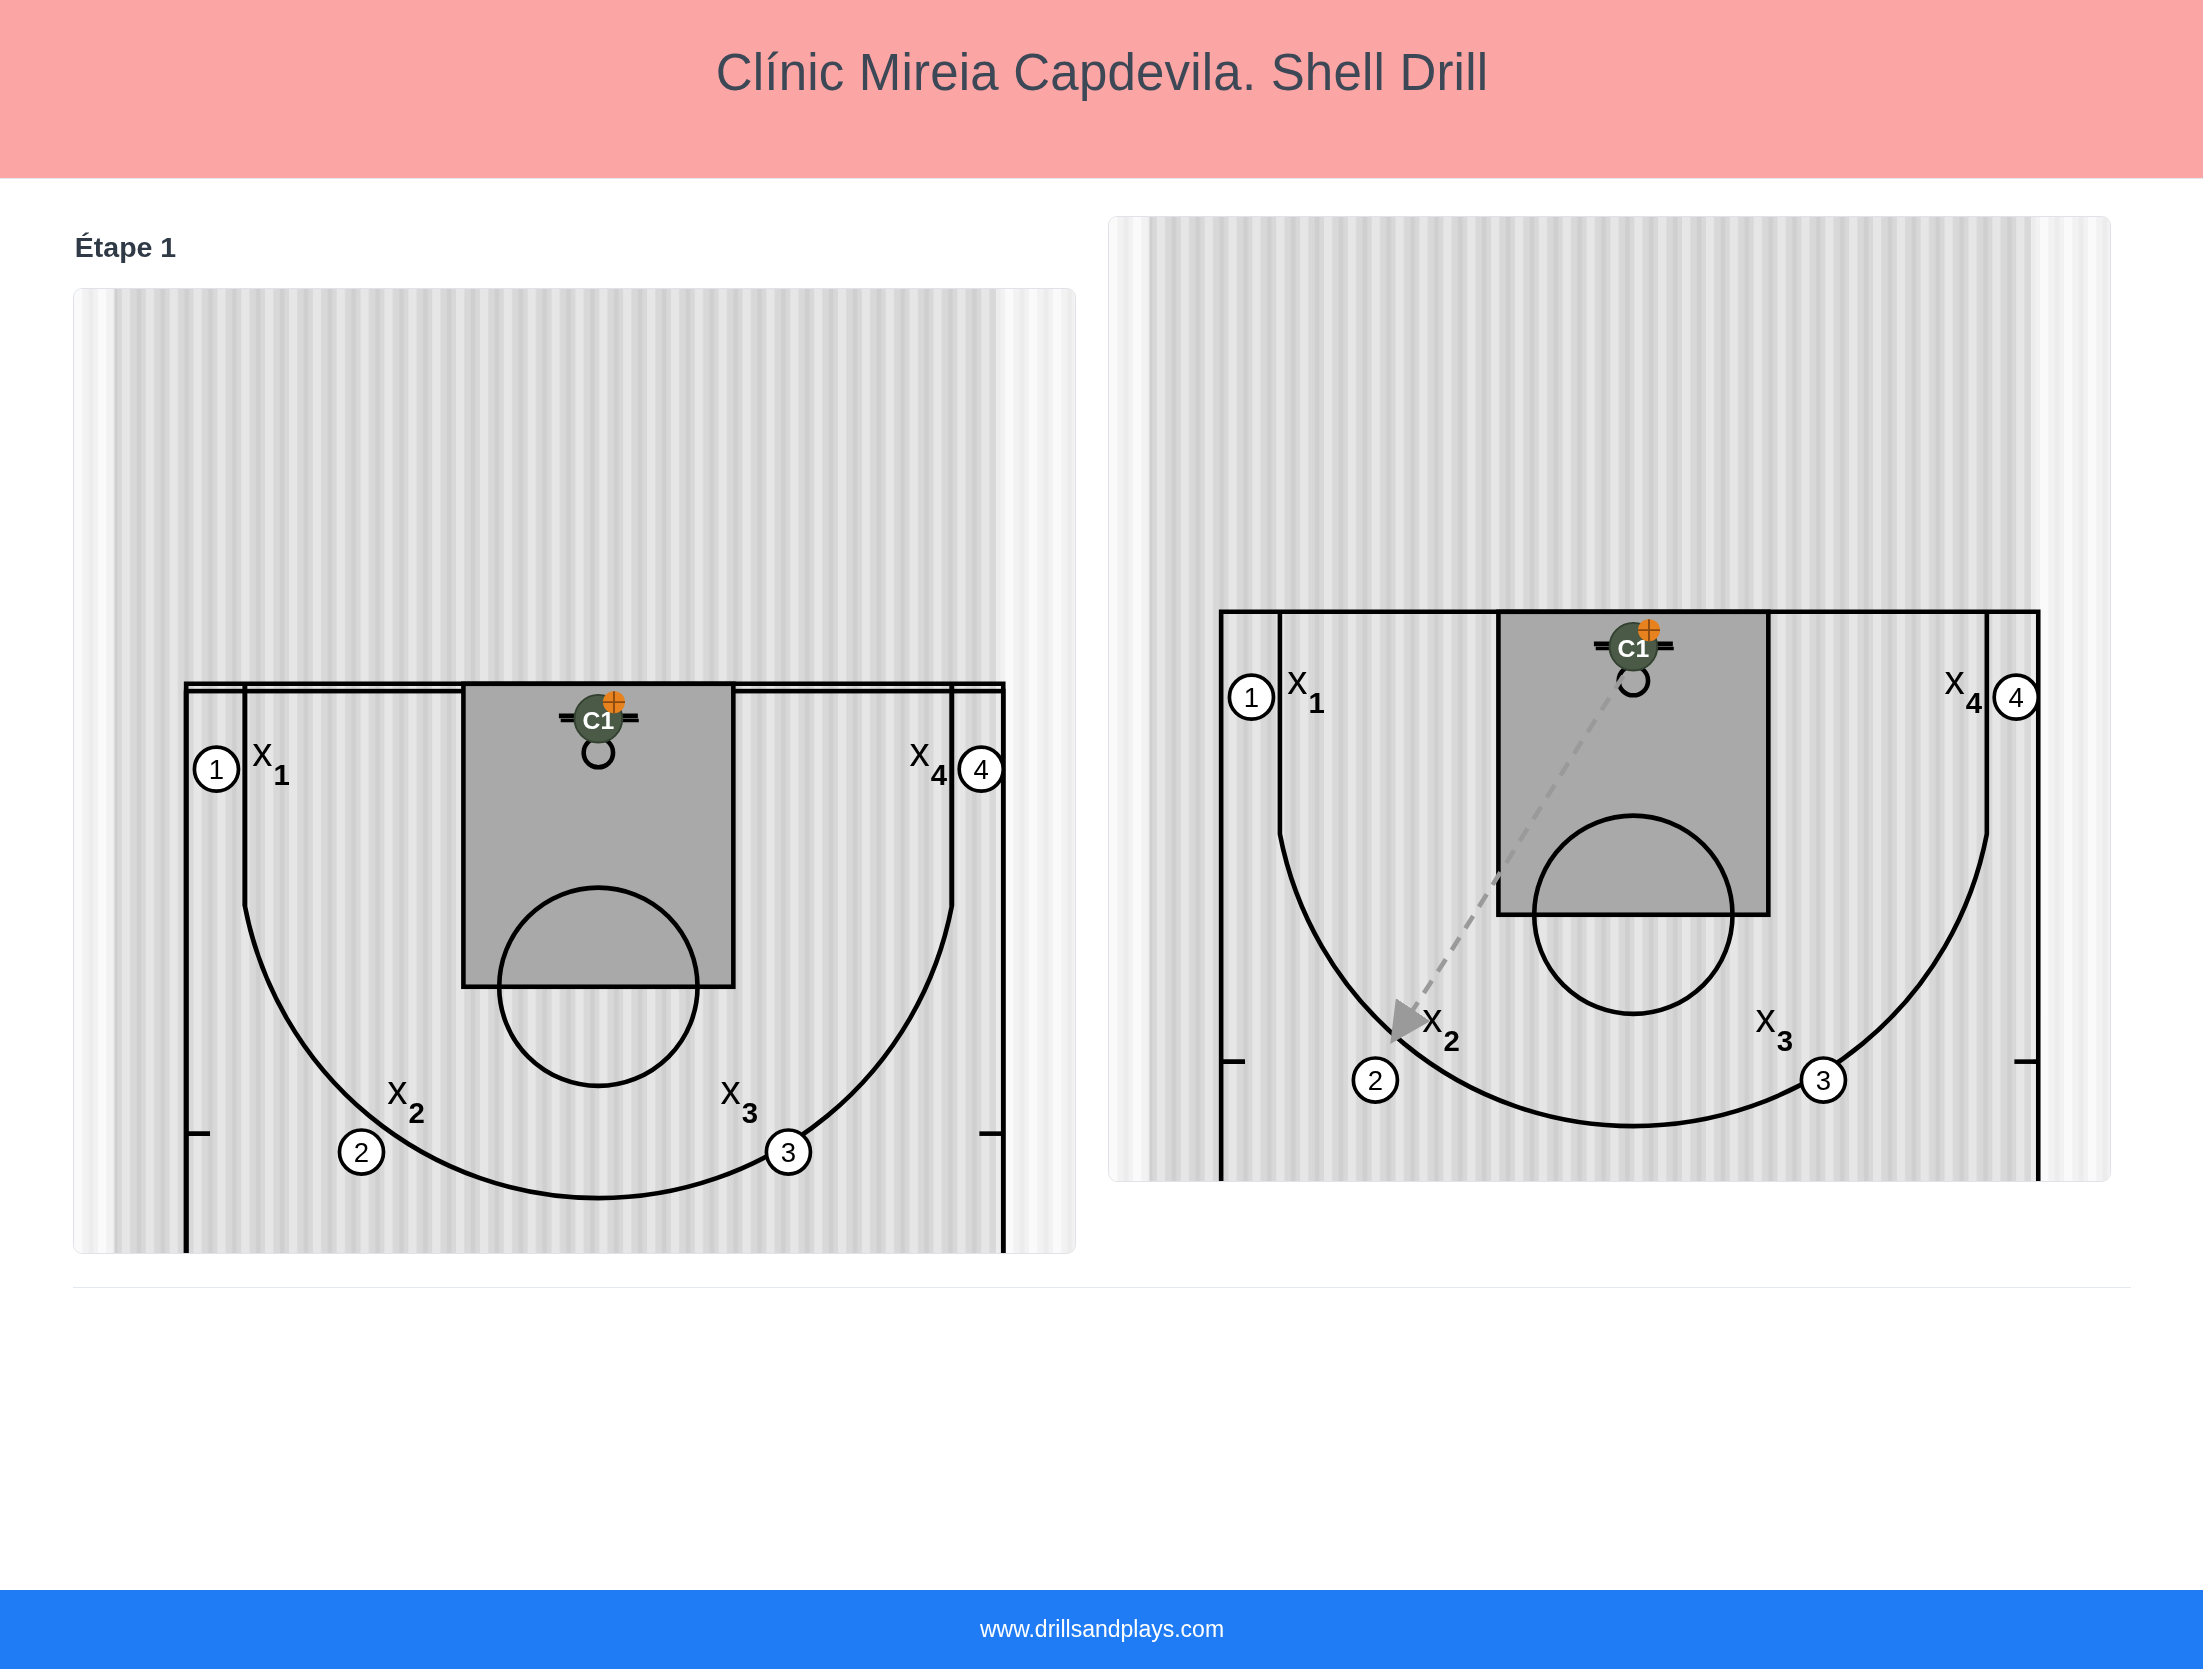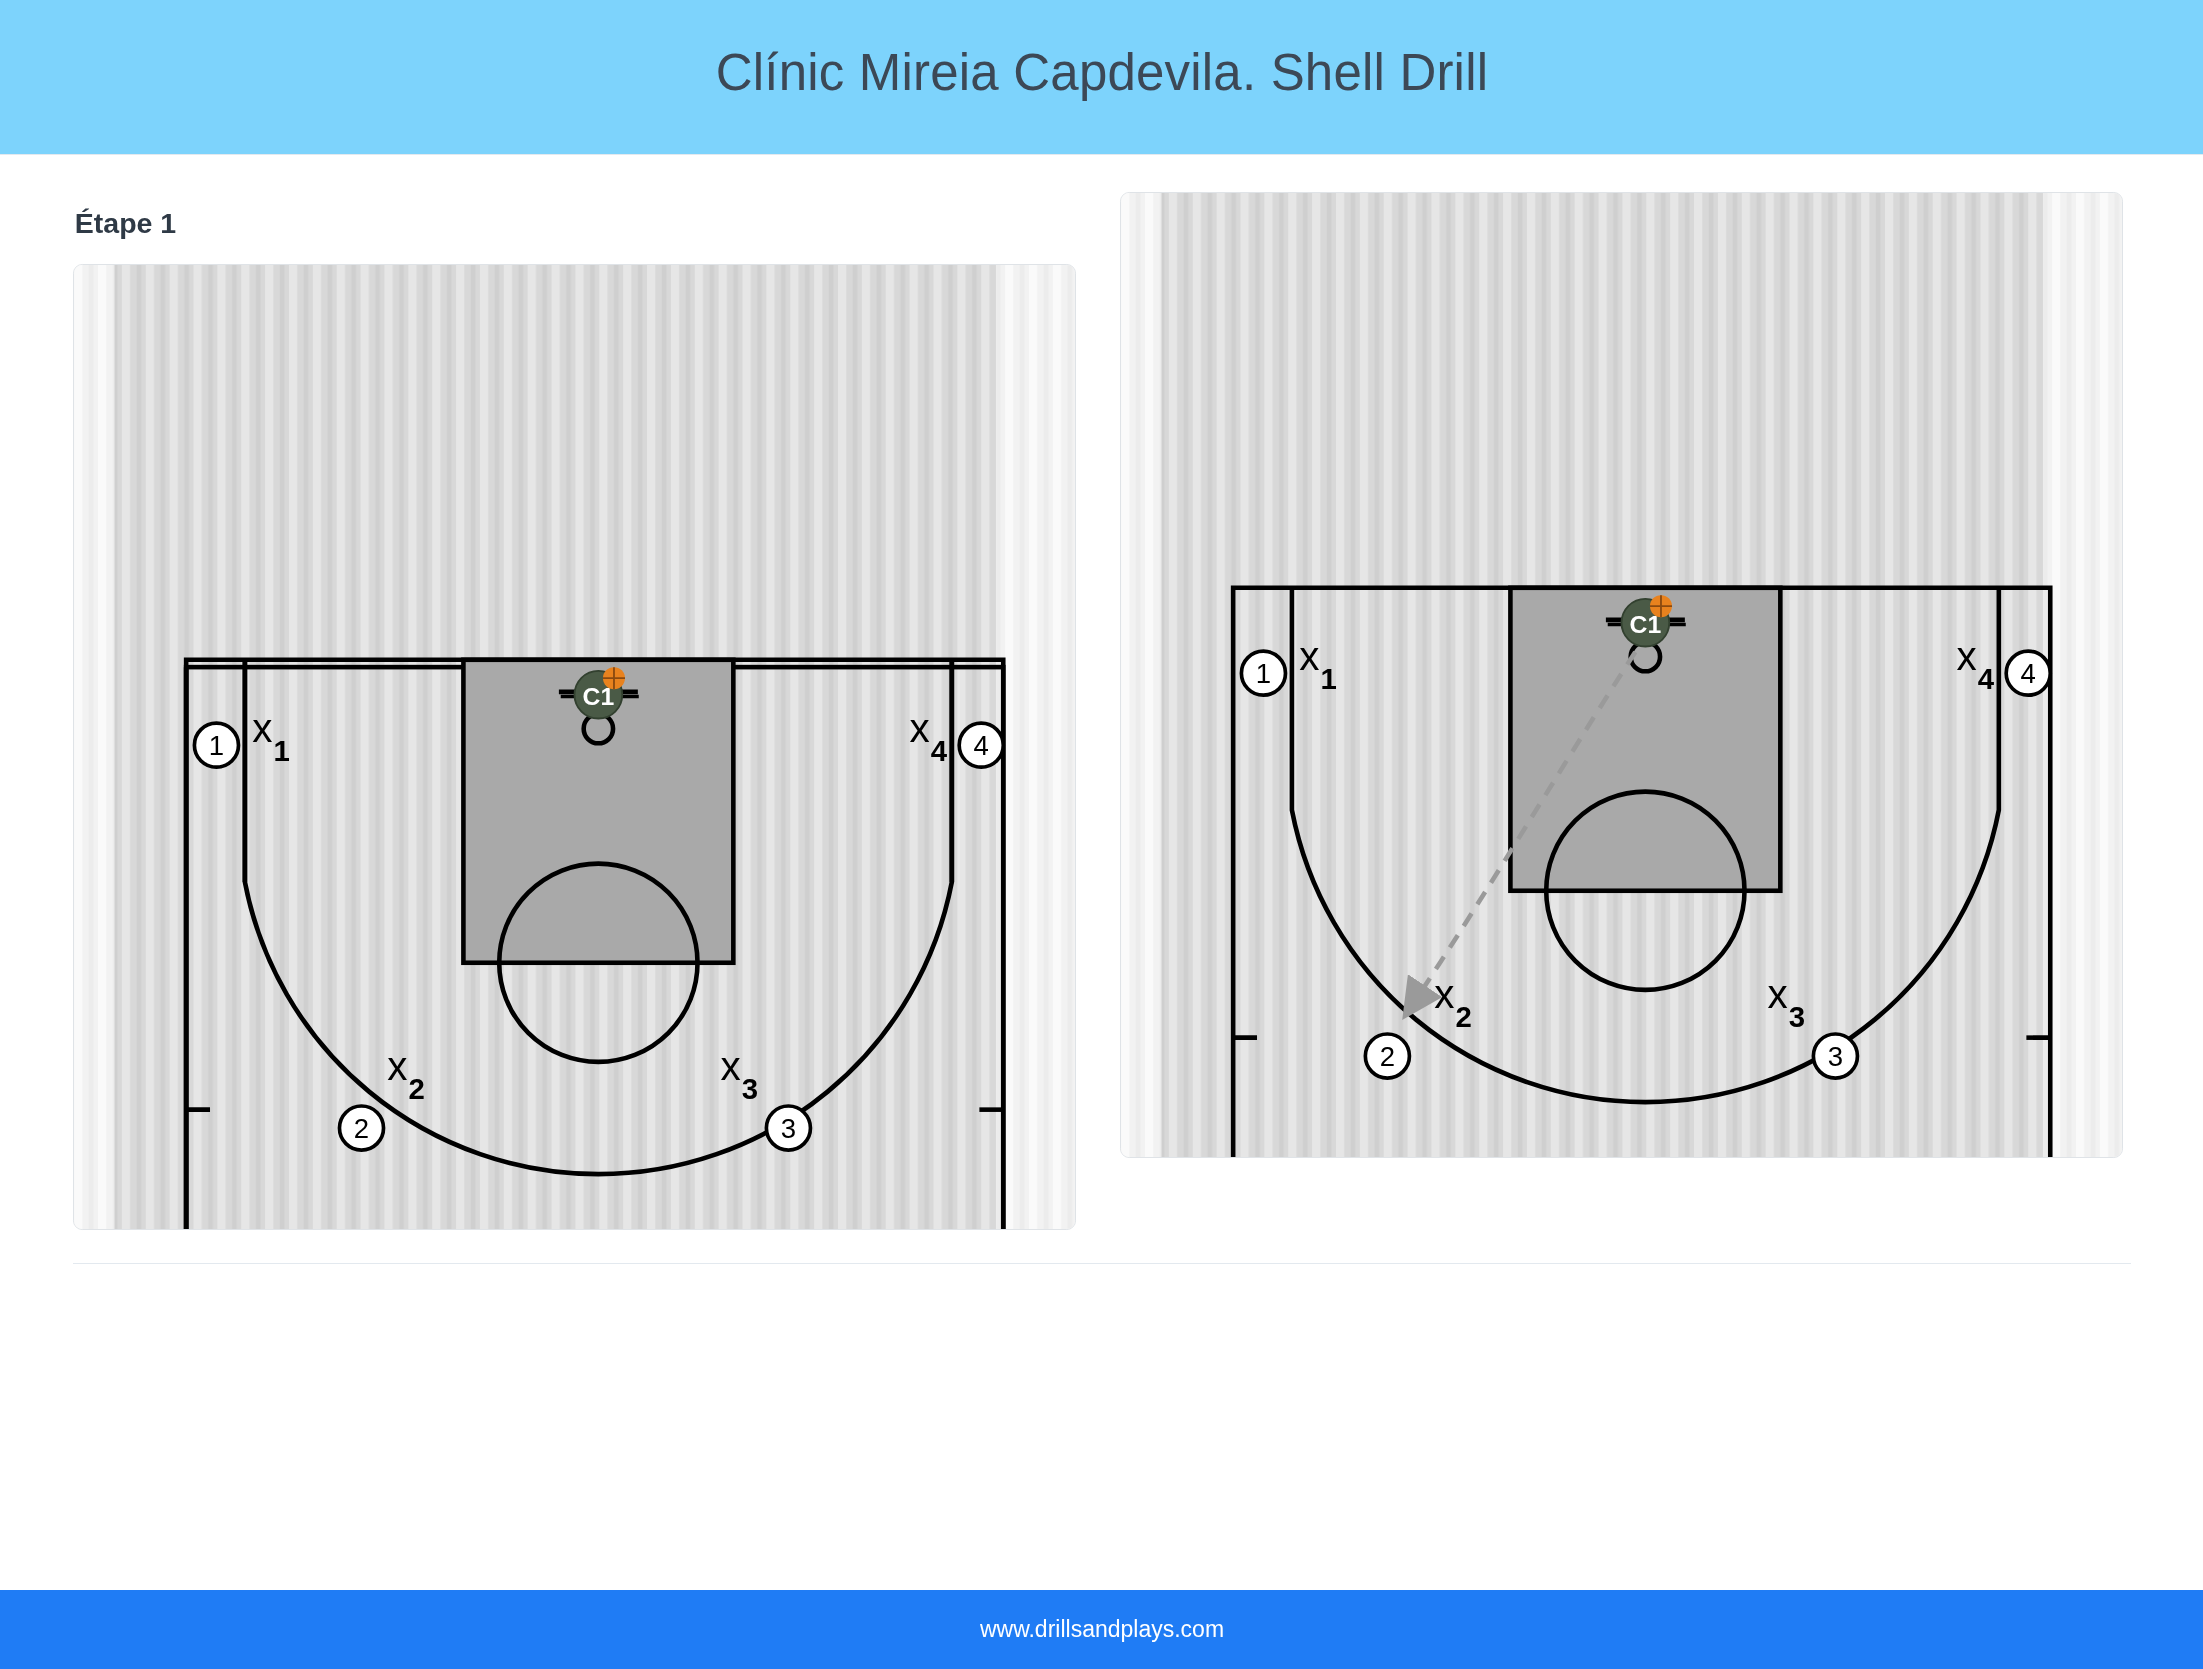--- a/index.html
+++ b/index.html
@@ -11,23 +11,23 @@
   }
   .page {
     width: 2204px; height: 1669px;
     position: relative;
     display: flex;
     flex-direction: column;
     background: #ffffff;
   }
   
   .header {
-    background: #7dd3fc;
+    background: #fca5a5;
     border-bottom: 0.9px solid #e3e9ef;
-    padding: 44px 0 29px 0;
+    padding: 44px 0 53px 0;
     text-align: center;
   }
   .title {
     font-size: 51px;
     font-weight: 400;
     color: #3c4856;
     letter-spacing: 0.2px;
     margin: 0 0 24px 0;
     line-height: 1.12;
   }
@@ -38,21 +38,21 @@
   }
   .subtitle b { color: #2f3a46; font-weight: 700; }
 
   
   .content {
     flex: 1;
     padding: 37px 73px 0 73px;
   }
   .steps {
     display: flex;
-    gap: 44px;
+    gap: 32px;
   }
   .step { width: 1003px; }
   .step-title {
     font-size: 28.5px;
     font-weight: 700;
     color: #2f3a46;
     margin: 14.7px 0 24px 1.8px;
   }
   .court-frame {
     border: 0.9px solid #dfe3e7;

